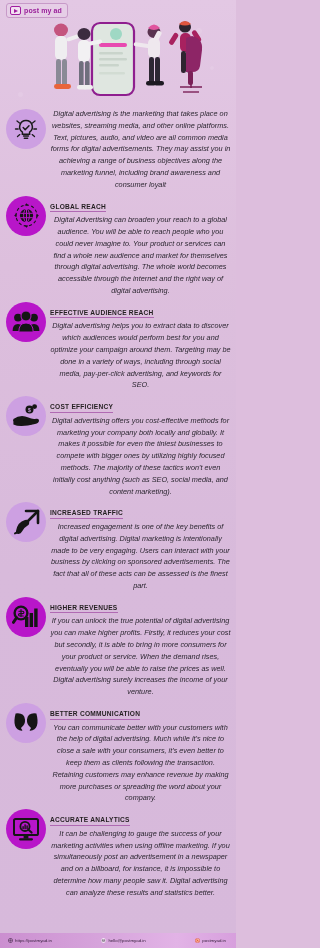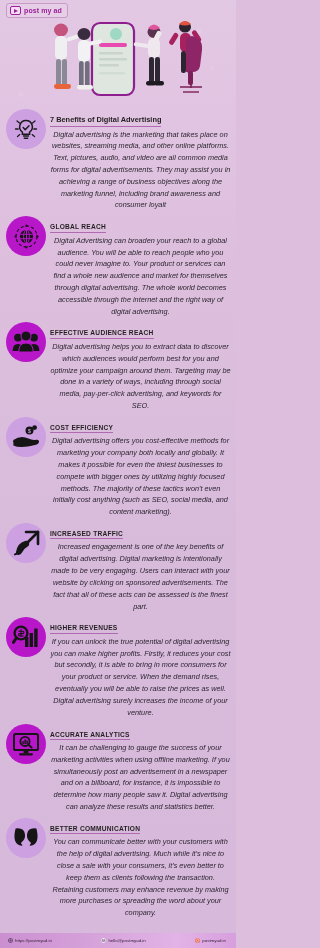--- a/index.html
+++ b/index.html
@@ -184,21 +184,20 @@
                 <path d="M21.5 20.5 L19.2 18.6"></path>
             </g>
             <path d="M13 4.6 a6.3 6.3 0 0 1 3.6 11.5 v2.1 h-7.2 v-2.1 A6.3 6.3 0 0 1 13 4.6z" fill="none" stroke="#1b1b1b" stroke-width="1.5"></path>
             <path d="M10.2 11.6 l2 2.1 l3.8 -4" stroke="#1b1b1b" stroke-width="1.5" fill="none" stroke-linecap="round" stroke-linejoin="round"></path>
             <rect x="9.8" y="19.2" width="6.4" height="1.5" rx=".7" fill="#1b1b1b"></rect>
             <rect x="10.6" y="21.5" width="4.8" height="1.4" rx=".7" fill="#1b1b1b"></rect>
           </svg>
         </div>
       </div>
       <div class="body-col">
-        <div class="sec-title first">7 Benefits of Digital Advertising</div>
         <div class="sec-text">Digital advertising is the marketing that takes place on websites, streaming media, and other online platforms. Text, pictures, audio, and video are all common media forms for digital advertisements. They may assist you in achieving a range of business objectives along the marketing funnel, including brand awareness and consumer loyalt</div>
       </div>
     </div>
 
     <div class="section">
       <div class="icon-wrap">
         <div class="icon-circle" style="background:#b816c9;">
           <svg width="27" height="27" viewBox="0 0 27 27">
             <circle cx="13.5" cy="13.5" r="10.5" fill="none" stroke="#151515" stroke-width="1.1" stroke-dasharray="3 2.4"></circle>
             <circle cx="13.5" cy="13.5" r="6.6" fill="#151515"></circle>
@@ -264,40 +263,55 @@
           <svg width="28" height="26" viewBox="0 0 28 26">
             <path d="M14 2 L26 2 L26 14" fill="none" stroke="#151515" stroke-width="2.6" stroke-linecap="round" stroke-linejoin="round"></path>
             <path d="M26 2 L11 17" fill="none" stroke="#151515" stroke-width="2.6" stroke-linecap="round"></path>
             <path d="M4 22 q1.5 -9 9 -11 q3 -1 4 1.5 q1 3 -2 4.6 q-3.4 1.8 -5 5.4 q-1.6 3.6 -6 1.8 z" fill="#151515"></path>
             <path d="M3 24.4 q3.4 -1.2 5.6 -4" fill="none" stroke="#151515" stroke-width="2" stroke-linecap="round"></path>
           </svg>
         </div>
       </div>
       <div class="body-col">
         <div class="sec-title">INCREASED TRAFFIC</div>
-        <div class="sec-text"> Increased engagement is one of the key benefits of digital advertising. Digital marketing is intentionally made to be very engaging. Users can interact with your website by clicking on sponsored advertisements. The fact that all of these acts can be assessed is the finest part.</div>
+        <div class="sec-text"> Increased engagement is one of the key benefits of digital advertising. Digital marketing is intentionally made to be very engaging. Users can interact with your business by clicking on sponsored advertisements. The fact that all of these acts can be assessed is the finest part.</div>
       </div>
     </div>
 
     <div class="section">
       <div class="icon-wrap">
         <div class="icon-circle" style="background:#b816c9;">
           <svg width="28" height="24" viewBox="0 0 28 24">
             <rect x="13" y="12" width="3.4" height="10" fill="#151515"></rect>
             <rect x="17.6" y="8" width="3.4" height="14" fill="#151515"></rect>
             <rect x="22.2" y="3.5" width="3.4" height="18.5" fill="#151515"></rect>
             <circle cx="9" cy="8" r="6.4" fill="none" stroke="#151515" stroke-width="2.4"></circle>
             <path d="M4.6 12.6 L1.4 17.4" stroke="#151515" stroke-width="2.8" stroke-linecap="round"></path>
             <path d="M9 4.6 v6.8 M6.9 6.2 h3.6 q1.4 0 1.4 1.2 q0 1.2 -1.4 1.2 h-2.6 q-1.4 0 -1.4 1.2 q0 1.2 1.4 1.2 h3.4" fill="none" stroke="#151515" stroke-width="1.1" stroke-linecap="round"></path>
           </svg>
         </div>
       </div>
       <div class="body-col">
         <div class="sec-title">HIGHER REVENUES</div>
         <div class="sec-text"> If you can unlock the true potential of digital advertising you can make higher profits. Firstly, it reduces your cost but secondly, it is able to bring in more consumers for your product or service. When the demand rises, eventually you will be able to raise the prices as well. Digital advertising surely increases the income of your venture.</div>
+      </div>
+    </div>
+
+    <div class="section">
+      <div class="icon-wrap">
+        <div class="icon-circle" style="background:#cda0e2;">
+          <svg width="26" height="24" viewBox="0 0 26 24">
+            <path d="M2.6 2.4 q8.6 -1.2 9.4 6.2 q.5 5 -3.6 7.8 q-.6 .4 -.2 1 l1 1.6 q.5 .8 -.5 .7 q-5 -.6 -6.6 -5 q-1.6 -4.5 .5 -12.3z" fill="#151515"></path>
+            <path d="M23.4 2.4 q-8.6 -1.2 -9.4 6.2 q-.5 5 3.6 7.8 q.6 .4 .2 1 l-1 1.6 q-.5 .8 .5 .7 q5 -.6 6.6 -5 q1.6 -4.5 -.5 -12.3z" fill="#151515"></path>
+          </svg>
+        </div>
+      </div>
+      <div class="body-col">
+        <div class="sec-title">BETTER COMMUNICATION</div>
+        <div class="sec-text">You can communicate better with your customers with the help of digital advertising. Much while it's nice to close a sale with your consumers, it's even better to keep them as clients following the transaction. Retaining customers may enhance revenue by making more purchases or spreading the word about your company.</div>
       </div>
     </div>
 
     <div class="section">
       <div class="icon-wrap">
         <div class="icon-circle" style="background:#b816c9;">
           <svg width="28" height="26" viewBox="0 0 28 26">
             <rect x="2" y="3" width="24" height="16" rx="1.6" fill="none" stroke="#151515" stroke-width="2"></rect>
             <rect x="11.6" y="19" width="4.8" height="3.6" fill="#151515"></rect>
             <rect x="7" y="22.2" width="14" height="2.2" rx="1.1" fill="#151515"></rect>
@@ -310,35 +324,20 @@
             </g>
           </svg>
         </div>
       </div>
       <div class="body-col">
         <div class="sec-title">ACCURATE ANALYTICS</div>
         <div class="sec-text"> It can be challenging to gauge the success of your marketing activities when using offline marketing. If you simultaneously post an advertisement in a newspaper and on a billboard, for instance, it is impossible to determine how many people saw it. Digital advertising can analyze these results and statistics better.</div>
       </div>
     </div>
 
-    <div class="section">
-      <div class="icon-wrap">
-        <div class="icon-circle" style="background:#cda0e2;">
-          <svg width="26" height="24" viewBox="0 0 26 24">
-            <path d="M2.6 2.4 q8.6 -1.2 9.4 6.2 q.5 5 -3.6 7.8 q-.6 .4 -.2 1 l1 1.6 q.5 .8 -.5 .7 q-5 -.6 -6.6 -5 q-1.6 -4.5 .5 -12.3z" fill="#151515"></path>
-            <path d="M23.4 2.4 q-8.6 -1.2 -9.4 6.2 q-.5 5 3.6 7.8 q.6 .4 .2 1 l-1 1.6 q-.5 .8 .5 .7 q5 -.6 6.6 -5 q1.6 -4.5 -.5 -12.3z" fill="#151515"></path>
-          </svg>
-        </div>
-      </div>
-      <div class="body-col">
-        <div class="sec-title">BETTER COMMUNICATION</div>
-        <div class="sec-text">You can communicate better with your customers with the help of digital advertising. Much while it's nice to close a sale with your consumers, it's even better to keep them as clients following the transaction. Retaining customers may enhance revenue by making more purchases or spreading the word about your company.</div>
-      </div>
-    </div>
-
   </div>
 
   <div class="footer">
     <div class="foot-item">
       <span class="foot-ico">
         <svg viewBox="0 0 10 10">
             <circle cx="5" cy="5" r="4.2" fill="none" stroke="#3a2240" stroke-width="1.1"></circle>
             <path d="M.8 5h8.4M5 .8v8.4" stroke="#3a2240" stroke-width=".8"></path>
           </svg>
       </span>

